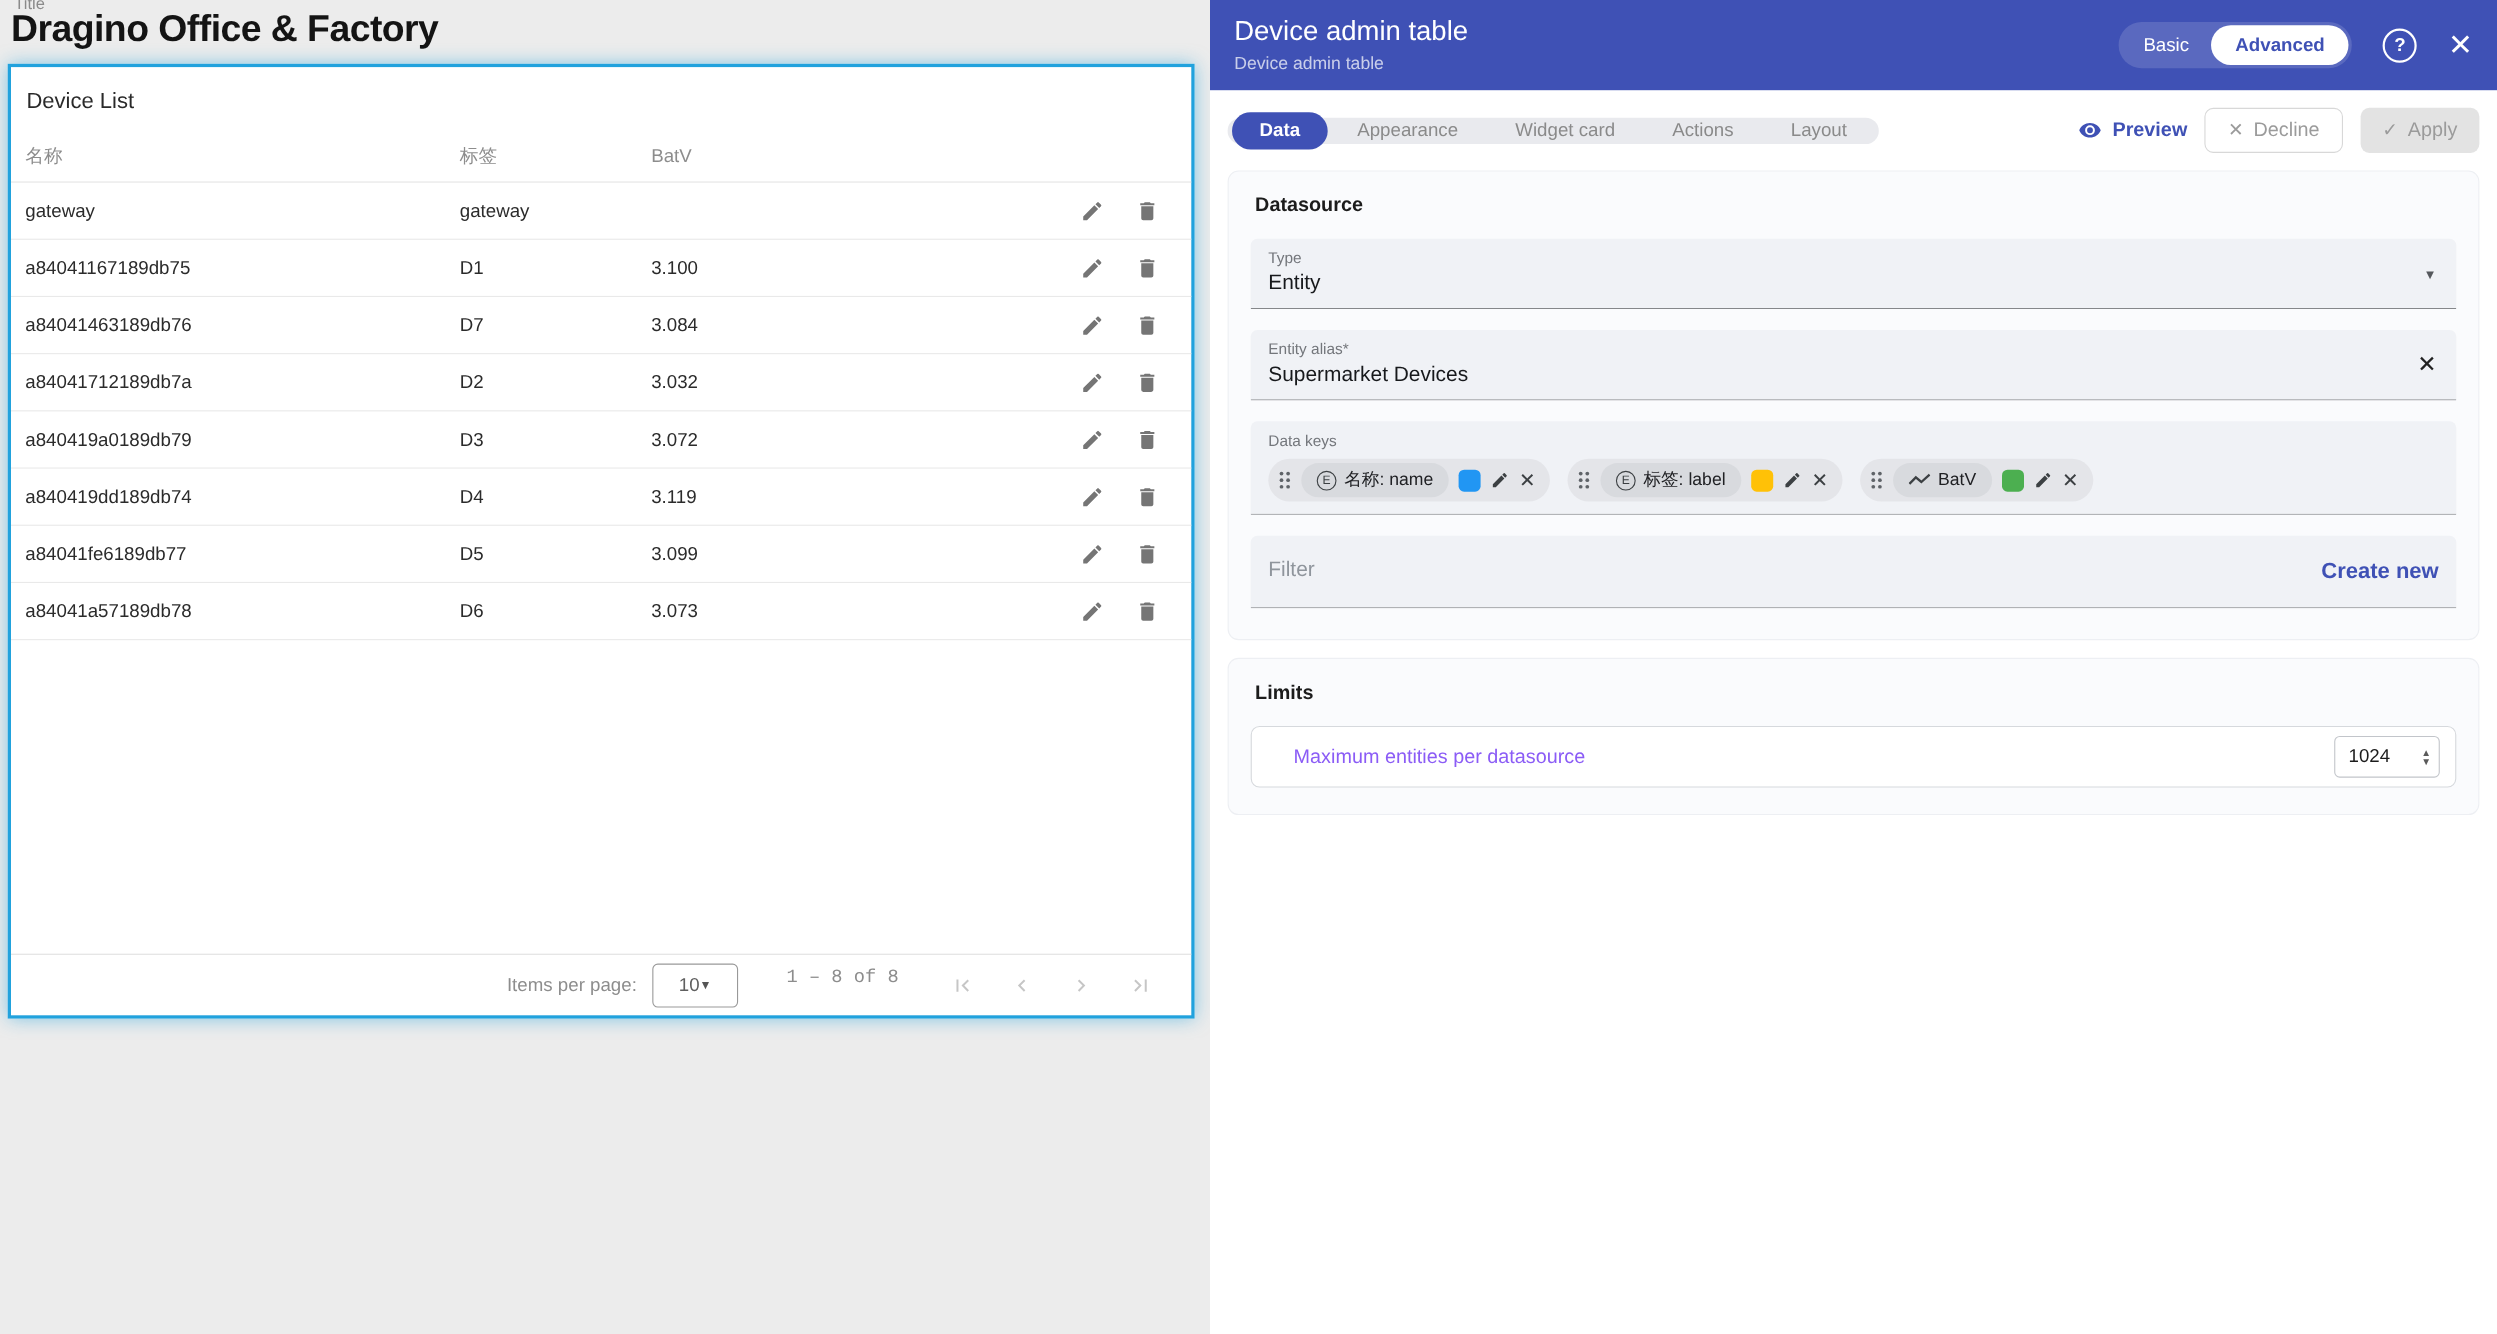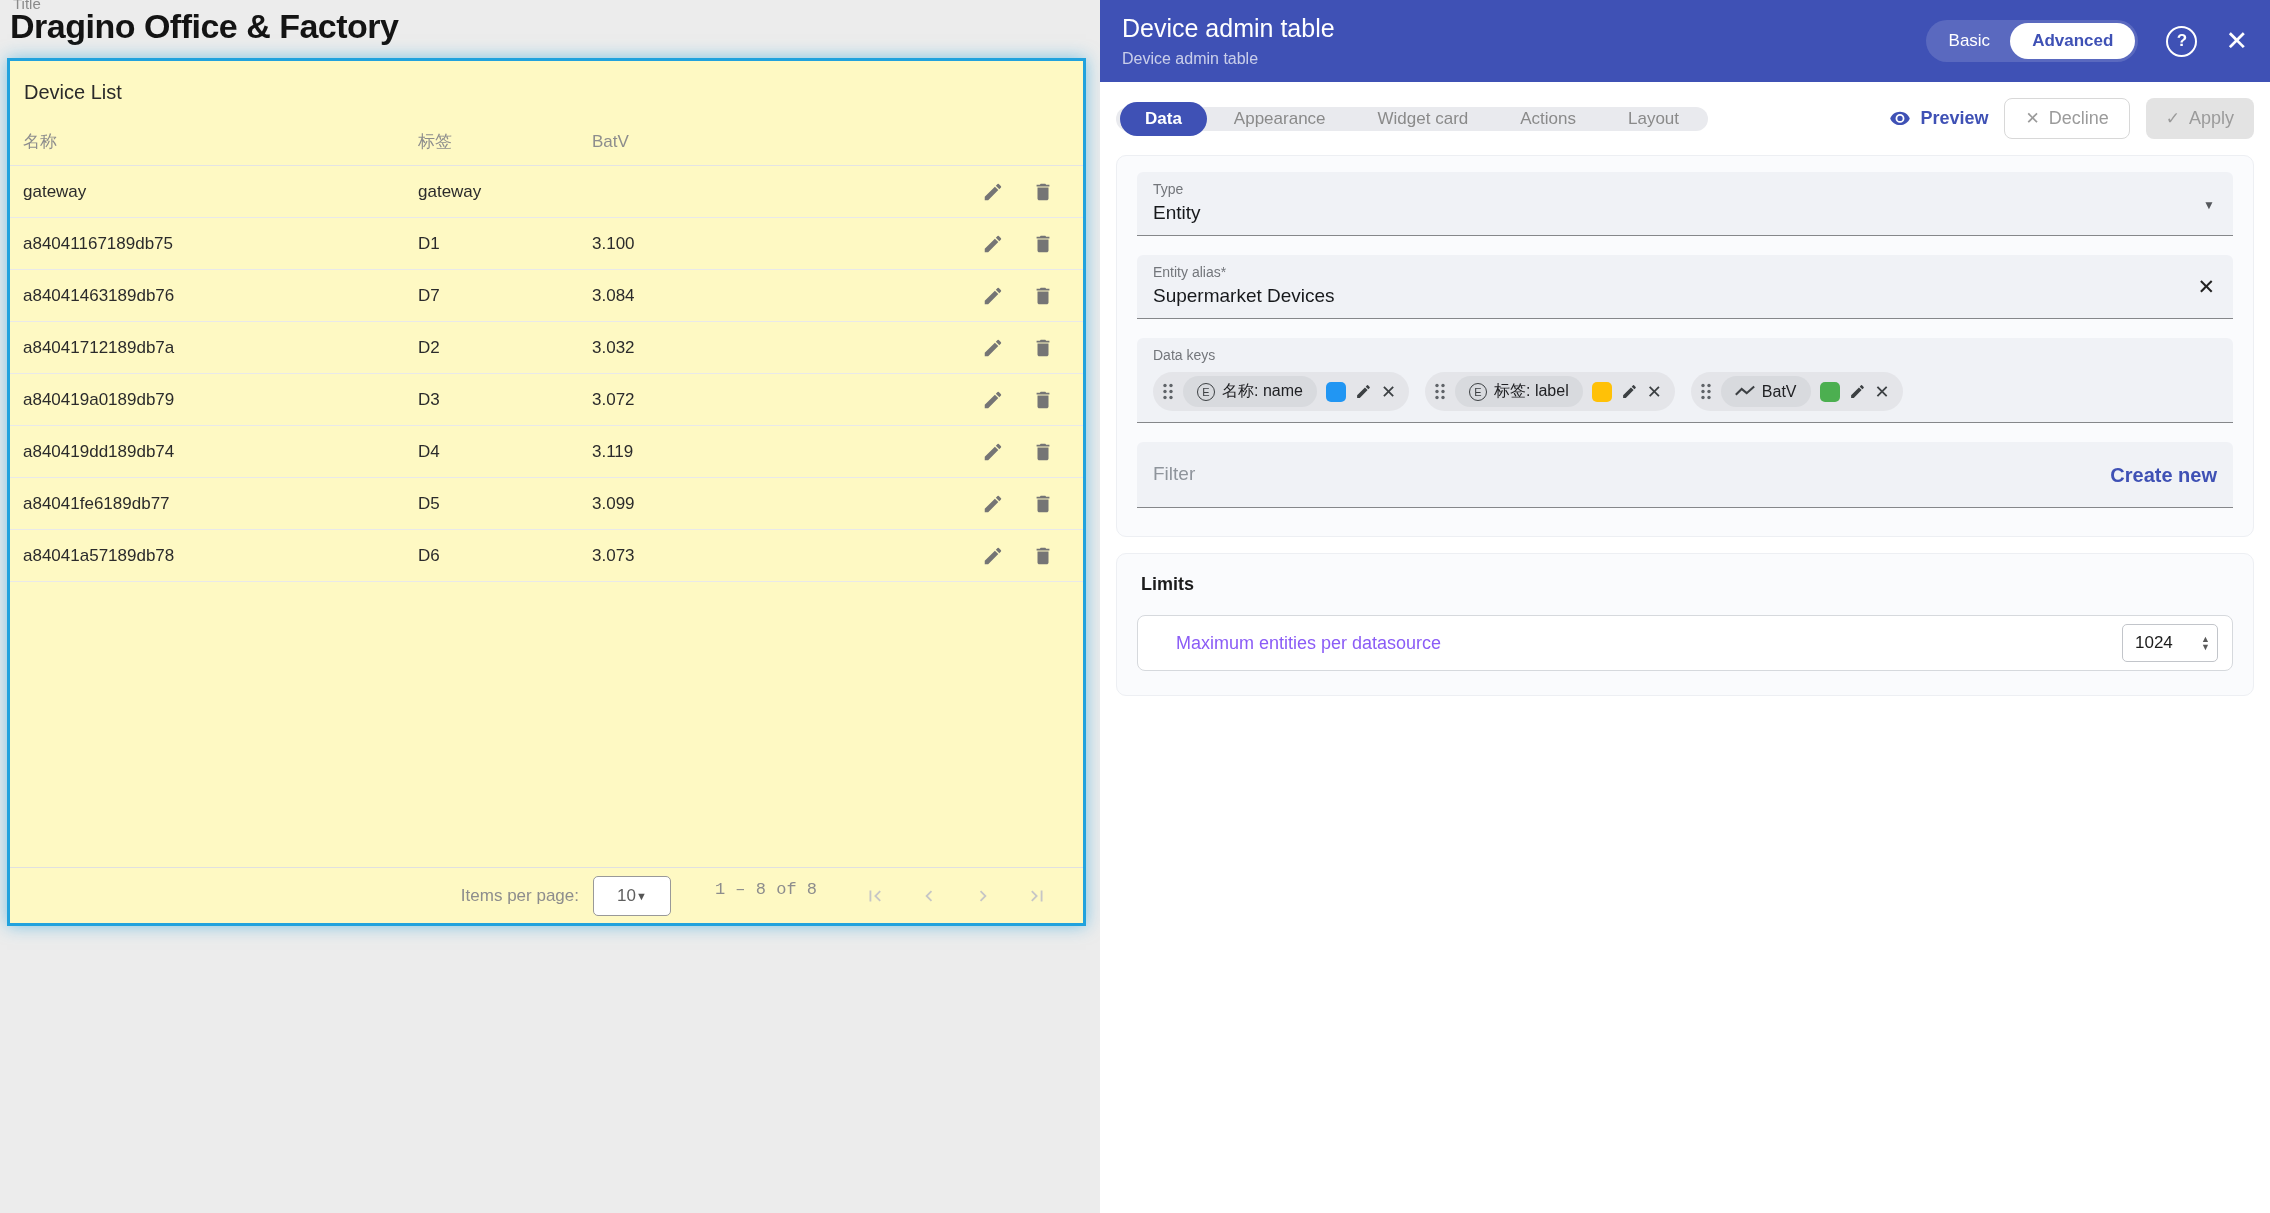--- a/index.html
+++ b/index.html
@@ -3,21 +3,21 @@
 <meta charset="utf-8">
 <style>
   * { margin:0; padding:0; box-sizing:border-box; }
   html,body { width:2270px; height:1213px; overflow:hidden; font-family:"Liberation Sans",sans-serif; background:#ececec; }
 
   
   .dashboard { position:absolute; left:0; top:0; width:1100px; height:1213px; background:#ececec; }
   .dash-title-label { position:absolute; left:13px; top:-5px; font-size:15px; color:#8a8a8a; }
   .dash-title { position:absolute; left:10px; top:7px; font-size:34px; font-weight:bold; color:#141414; letter-spacing:-0.5px; }
 
-  .widget { position:absolute; left:7px; top:58px; width:1079px; height:868px; background:#fef9c3;
+  .widget { position:absolute; left:7px; top:58px; width:1079px; height:868px; background:#ffffff;
             border:3px solid #21a2dd; box-shadow:0 0 16px rgba(33,162,221,.55); display:flex; flex-direction:column; }
   .widget-title { padding:20px 14px 6px; font-size:20px; color:#2a2a2a; }
   .thead { display:flex; align-items:center; height:48px; color:#8d8d8d; font-size:17px; border-bottom:1px solid #e4e4e4; margin-top:8px; }
   .trow { display:flex; align-items:center; height:52px; font-size:17px; color:#2b2b2b; border-bottom:1px solid #e9e9e9; }
   .col-name { width:408px; padding-left:13px; overflow:hidden; white-space:nowrap; }
   .col-label { width:174px; }
   .col-batv { flex:1; }
   .col-actions { width:140px; display:flex; justify-content:flex-end; align-items:center; gap:26px; padding-right:28px; }
   .icon-btn { width:24px; height:24px; border:none; background:none; cursor:pointer; display:flex; align-items:center; justify-content:center; }
   .icon-btn svg { width:22px; height:22px; fill:#757575; }
@@ -314,20 +314,21 @@
           <span>Decline</span>
         </button>
         <button class="btn filled">
           <span class="glyph">✓</span>
           <span>Apply</span>
         </button>
       </div>
     </div>
 
     <div class="card">
+      <div class="card-heading">Datasource</div>
 
       <div class="field">
         <div class="field-label">Type</div>
         <div class="field-value">Entity</div>
         <button class="field-right"><span class="dd-caret">▼</span></button>
       </div>
 
       <div class="field">
         <div class="field-label">Entity alias*</div>
         <div class="field-value">Supermarket Devices</div>

